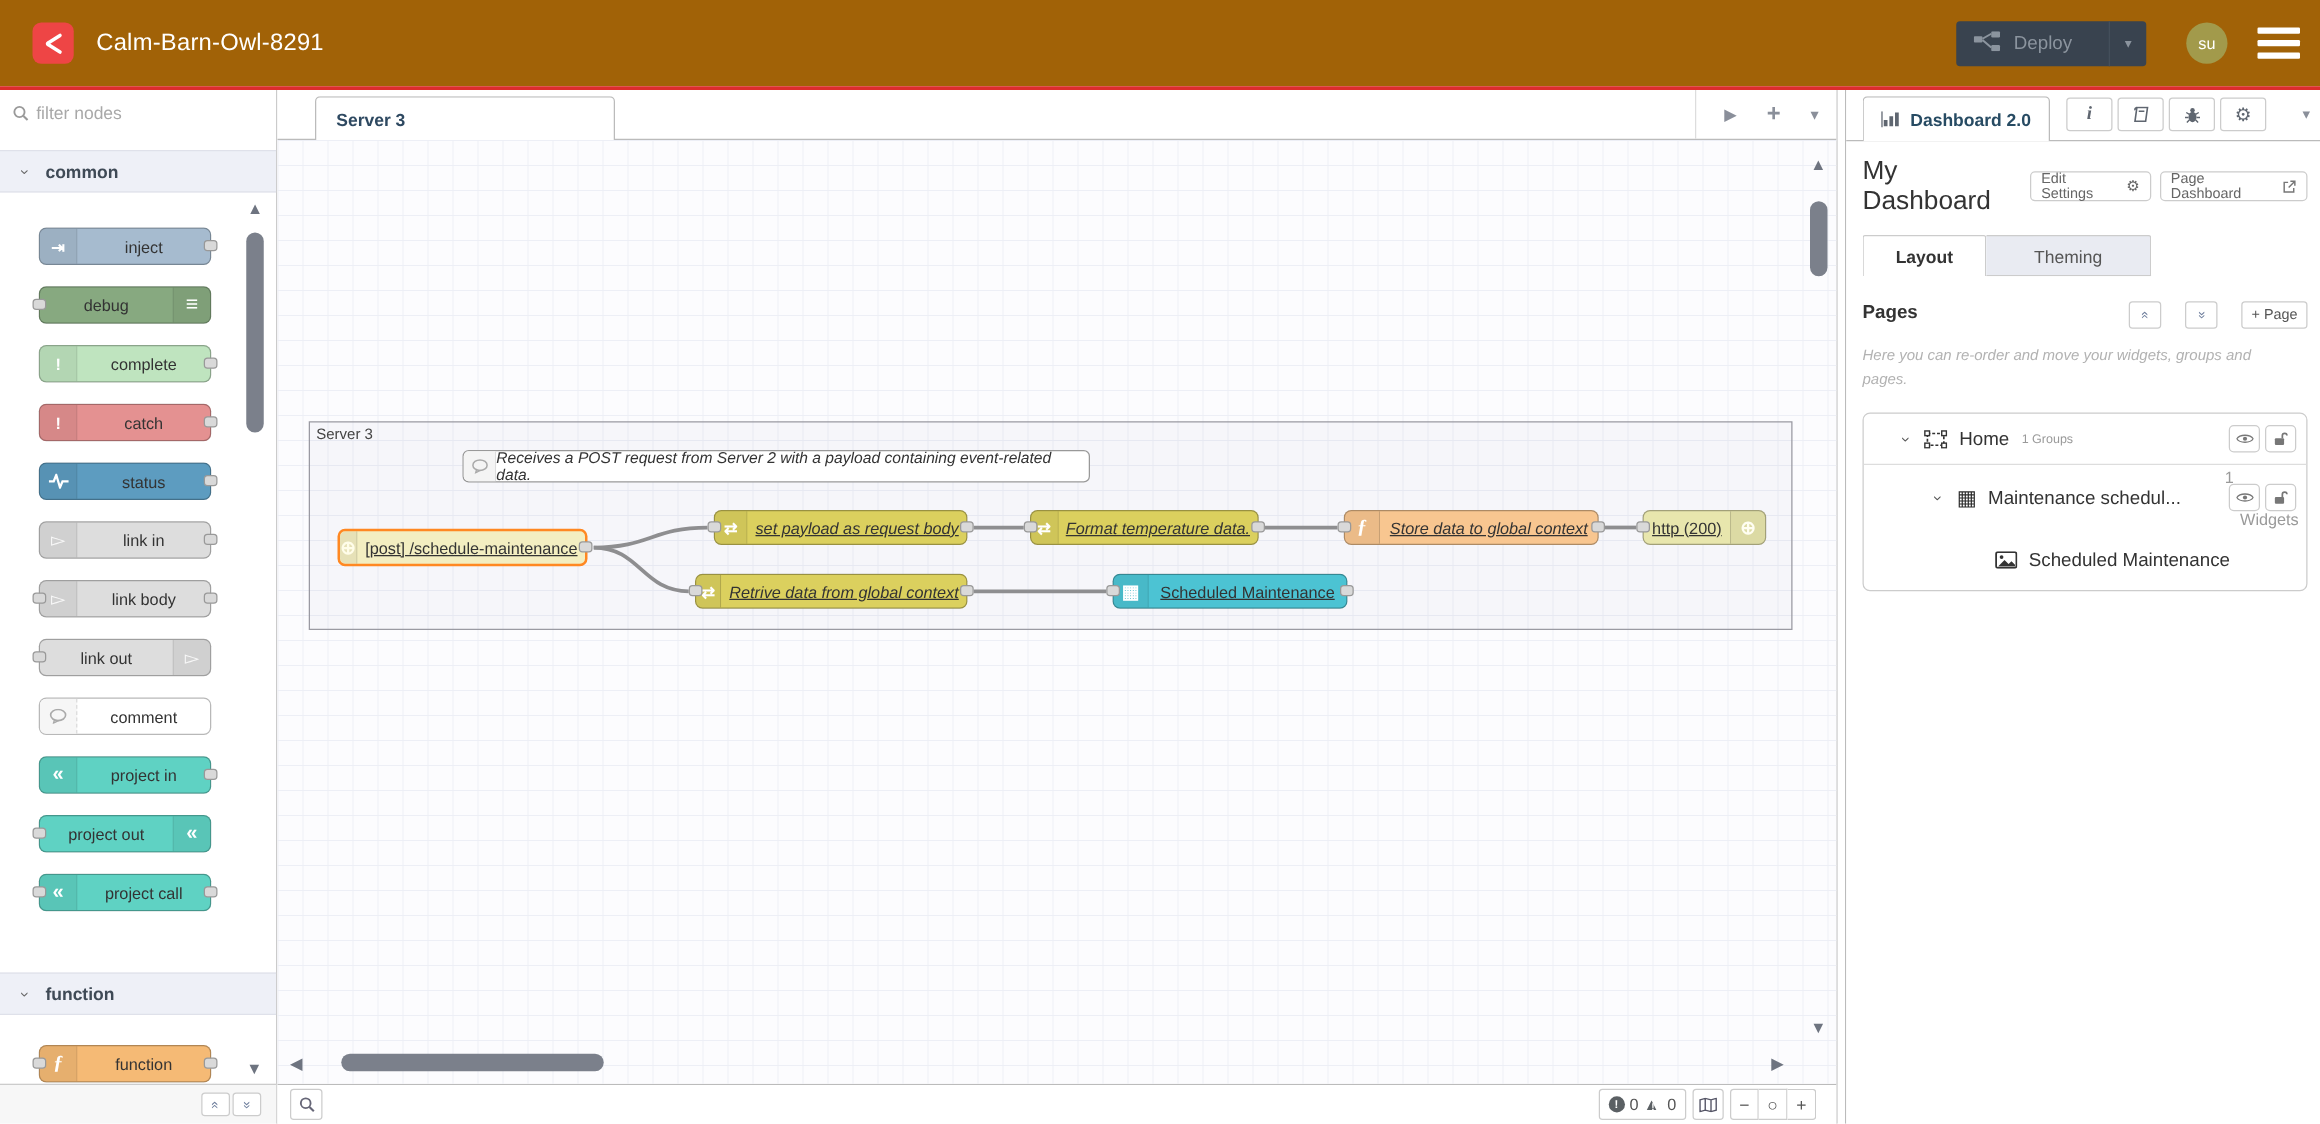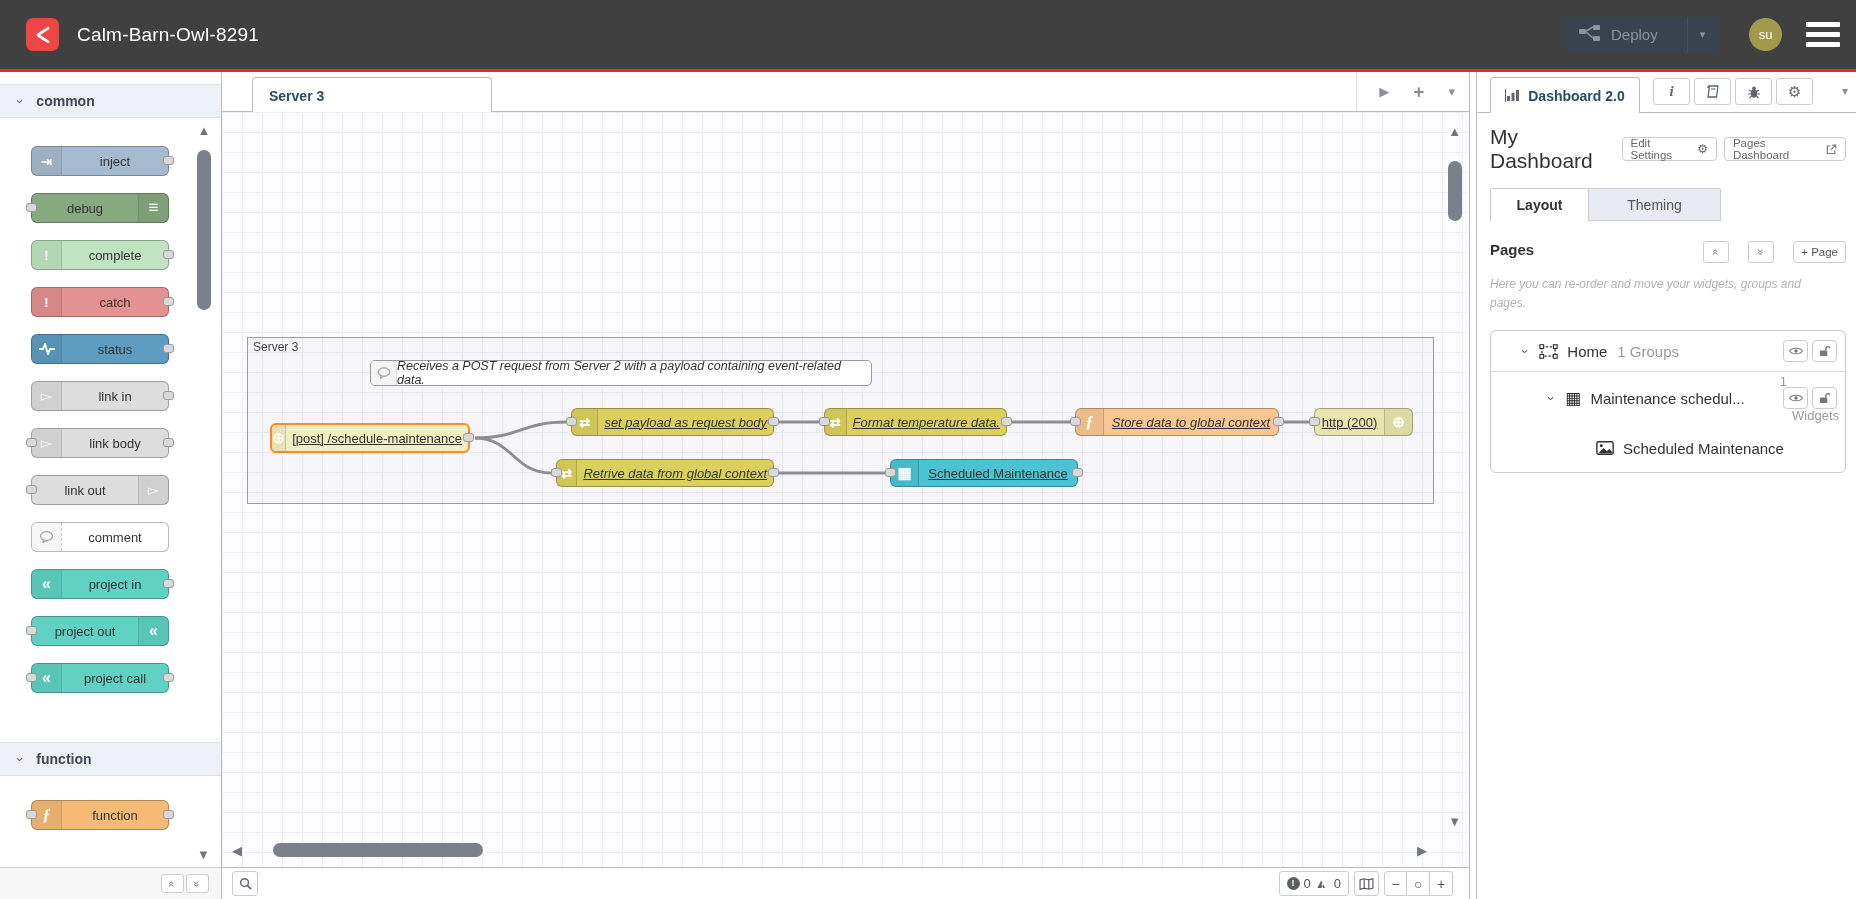--- a/index.html
+++ b/index.html
@@ -1,20 +1,20 @@
 <!DOCTYPE html>
 <html><head>
 <meta charset="utf-8">
 <style>
   * { margin:0; padding:0; box-sizing:border-box; }
   html,body { width:1856px; height:899px; overflow:hidden; font-family:"Liberation Sans", sans-serif; background:#fff; }
   #app { width:1856px; height:899px; display:flex; flex-direction:column; }
 
   
-  #header { height:69px; background:#404040; display:flex; align-items:center; padding:0 16px 0 26px; flex:0 0 auto; }
+  #header { height:69px; background:#a16207; display:flex; align-items:center; padding:0 16px 0 26px; flex:0 0 auto; }
   #red-line { height:3px; background:#dd2c2c; flex:0 0 auto; }
   .logo { width:33px; height:33px; border-radius:7px; background:#ee4545; display:flex; align-items:center; justify-content:center; margin-right:18px; }
   .logo svg { width:20px; height:20px; }
   .app-title { color:#fff; font-size:19px; letter-spacing:.2px; }
   .header-spacer { flex:1; }
   .deploy-btn { height:36px; width:152px; background:#39434f; border-radius:3px; display:flex; align-items:center; color:#8b949e; font-size:15px; }
   .deploy-btn .dicon { margin:0 10px 0 14px; }
   .deploy-caret { width:30px; align-self:stretch; display:flex; align-items:center; justify-content:center; margin-left:auto; border-left:1px solid #444f5b; color:#8b949e; font-size:11px; }
   .avatar { width:33px; height:33px; border-radius:50%; background:#a29a4b; color:#fff; font-size:13px; display:flex; align-items:center; justify-content:center; margin-left:32px; }
   .hamburger { width:34px; margin-left:24px; display:flex; flex-direction:column; gap:5px; cursor:pointer; }
@@ -124,21 +124,21 @@
   .pages-actions .mini-btn { width:26px; height:22px; }
   .add-page-btn { height:22px; border:1px solid #ccc; border-radius:3px; background:#fff; color:#555; font-size:11.5px; display:flex; align-items:center; padding:0 7px; cursor:pointer; }
   .pages-help { margin-top:12px; font-size:12px; font-style:italic; color:#b2b2b2; line-height:1.55; width:330px; }
   .tree-card { margin-top:18px; width:356px; border:1px solid #ccc; border-radius:6px; background:#fff; }
   .tree-row { position:relative; display:flex; align-items:center; font-size:15px; color:#333; }
   .tree-row.page { height:41px; padding-left:32px; border-bottom:1px solid #ddd; }
   .tree-row.group { height:52px; padding-left:58px; }
   .tree-row.widget { height:48px; padding-left:105px; }
   .tree-chev { color:#555; font-size:13px; display:inline-block; transform:rotate(90deg); margin-right:12px; }
   .tree-icon { margin-right:9px; display:flex; align-items:center; color:#333; }
-  .tree-meta { color:#9a9a9a; font-size:15px; margin-left:10px; }
+  .tree-meta { color:#9a9a9a; font-size:10px; margin-left:10px; }
   .row-btns { position:absolute; right:8px; top:50%; transform:translateY(-50%); display:flex; gap:4px; z-index:2; }
   .icon-btn { width:25px; height:22px; background:#fff; border:1px solid #ccc; border-radius:4px; display:flex; align-items:center; justify-content:center; cursor:pointer; }
   .trunc { max-width:156px; overflow:hidden; text-overflow:ellipsis; white-space:nowrap; }
   .g-meta-1 { position:absolute; right:58px; top:2px; color:#9a9a9a; font-size:13px; z-index:1; }
   .g-meta-w { position:absolute; right:6px; bottom:1px; color:#9a9a9a; font-size:13px; z-index:1; }
   .tbl-glyph { font-size:17px; line-height:1; color:#2b2b2b; }
   .serif-i { font-family:"Liberation Serif",serif; font-weight:bold; font-style:italic; font-size:15px; }
   .fnicon { font-family:"Liberation Serif",serif; font-style:italic; font-weight:bold; color:#fff; font-size:16px; }
 </style>
 </head>
@@ -173,20 +173,27 @@
         <span></span>
         <span></span>
         <span></span>
       </div>
   </div>
   <div id="red-line"></div>
 
   <div id="main">
 
     <div id="palette">
+      <div class="palette-search">
+        <svg width="13" height="13" viewBox="0 0 14 14">
+            <circle cx="6" cy="6" r="4.4" fill="none" stroke="#999" stroke-width="1.6"></circle>
+            <line x1="9.4" y1="9.4" x2="13" y2="13" stroke="#999" stroke-width="1.8"></line>
+          </svg>
+        <input type="text" placeholder="filter nodes" style="">
+      </div>
 
       <div class="palette-scroll">
         <div class="pcat">
           <span class="chev"><span>›</span></span>
           <span>common</span>
         </div>
         <div class="pnode-list">
           <div class="pnode" style="background:#a6bbcf">
             <span class="psec left">
                 <span class="wicon">⇥</span>
@@ -489,21 +496,21 @@
       </div>
 
       <div class="panel-body">
         <div class="dash-row">
           <span class="dash-name">My Dashboard</span>
           <div class="small-btn edit">
             <span>Edit Settings</span>
             <span style="font-size:12px">⚙</span>
           </div>
           <div class="small-btn open">
-            <span>Pages Dashboard</span>
+            <span>Page Dashboard</span>
             <svg width="11" height="11" viewBox="0 0 12 12">
                 <path d="M5 2 H1.5 V10.5 H10 V7" fill="none" stroke="#777" stroke-width="1.3"></path>
                 <path d="M7 1 H11 V5 M11 1 L5.5 6.5" fill="none" stroke="#777" stroke-width="1.3"></path>
               </svg>
           </div>
         </div>
 
         <div class="panel-tabs">
           <div class="ptab active">
               <span>Layout</span>

